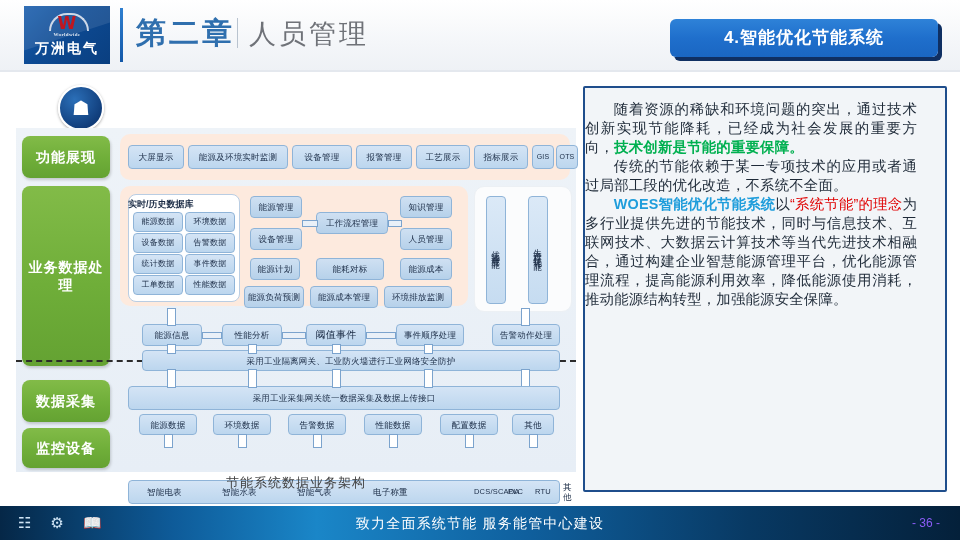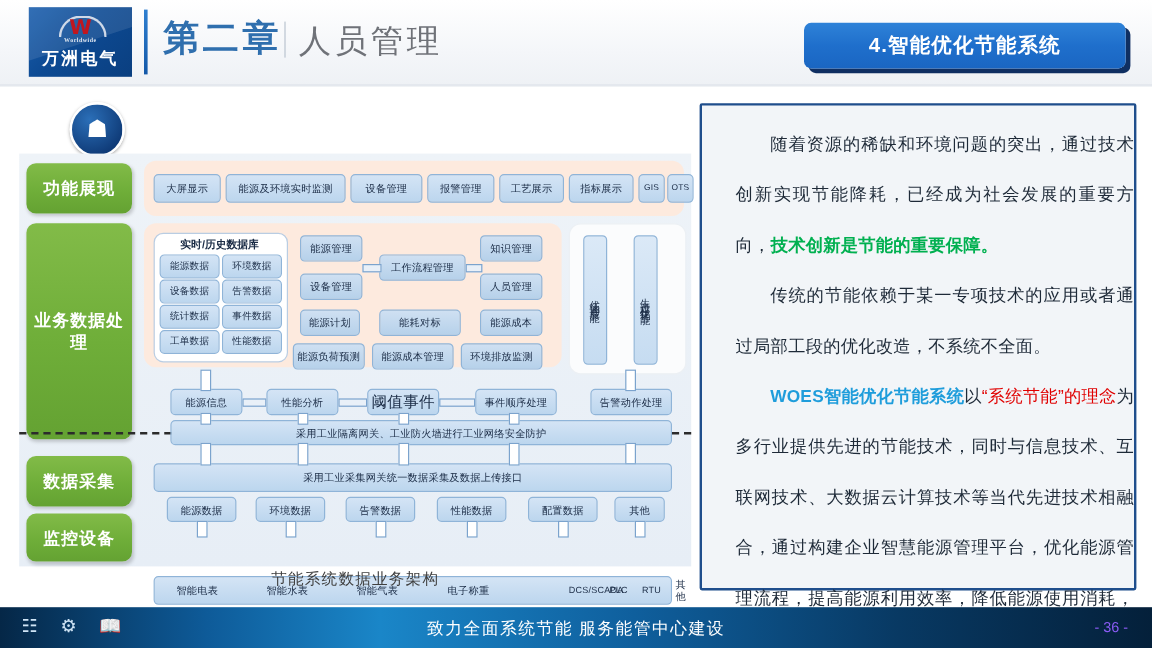--- a/index.html
+++ b/index.html
@@ -73,34 +73,34 @@
 
   .bb{position:absolute;background:linear-gradient(180deg,#d4e4f5 0%,#bcd6ee 100%);
      border:1px solid #8fb4d8;border-radius:4px;
      color:#1a2b45;display:flex;align-items:center;justify-content:center;
      text-align:center;line-height:10px;letter-spacing:.2px;}
   .bb.lg{background:linear-gradient(180deg,#cfe0f2 0%,#b6d1ea 100%);}
   .bb.pale{background:linear-gradient(180deg,#dbe9f7 0%,#c6dcf1 100%);}
   .vrt{writing-mode:vertical-rl;text-orientation:upright;letter-spacing:2px;line-height:12px;}
 
   .dbbox{position:absolute;background:#ffffff;border:1px solid #b9cde3;border-radius:8px;}
-  .dbtitle{position:absolute;text-align:center;color:#1a2b45;font-weight:bold;}
+  .dbtitle{position:absolute;text-align:left;color:#1a2b45;font-weight:bold;}
 
   .dash{position:absolute;border-top:2px dashed #2b2b2b;}
   .arr-v{position:absolute;width:7px;background:#ffffff;border:1px solid #7ba3cd;}
   .arr-h{position:absolute;height:5px;background:#e9f0f8;border:1px solid #7ba3cd;}
 
   .cap{position:absolute;left:16px;top:474px;width:560px;text-align:center;
      font-size:13px;color:#404040;letter-spacing:1px;}
 
   
   .rpanel{position:absolute;left:583px;top:86px;width:360px;height:402px;
      background:#f2f5f8;border:2px solid #1f4e8c;border-radius:2px;}
-  .rtext{position:absolute;left:28px;top:12px;width:332px;height:378px;
-     font-size:14.4px;line-height:42px;color:#1e2a38;letter-spacing:.2px;
+  .rtext{position:absolute;left:0;top:12px;width:332px;height:378px;
+     font-size:14.4px;line-height:19px;color:#1e2a38;letter-spacing:.2px;
      text-align:justify;}
   .rtext p{margin:0;text-indent:2em;}
   .g-hi{color:#00b050;font-weight:bold;}
   .b-hi{color:#1f9ddb;font-weight:bold;}
   .r-hi{color:#e00000;font-weight:normal;}
 
   
   .foot{position:absolute;left:0;top:506px;width:960px;height:34px;
      background:linear-gradient(90deg,#04223f 0%,#0b3f74 16%,#1173b4 34%,#0d5a95 58%,#073career 0%,#072f57 84%,#041c33 100%);}
   .foot-in{position:absolute;left:0;top:0;width:960px;height:34px;
@@ -187,21 +187,21 @@
     <div class="bb lg" style="left:384px;top:130px;width:50px;height:20px;font-size:8.5px;">能源成本</div>
     <div class="bb lg" style="left:228px;top:158px;width:58px;height:20px;font-size:8.5px;">能源负荷预测</div>
     <div class="bb lg" style="left:294px;top:158px;width:66px;height:20px;font-size:8.5px;">能源成本管理</div>
     <div class="bb lg" style="left:368px;top:158px;width:66px;height:20px;font-size:8.5px;">环境排放监测</div>
 
     <div class="bb pale vrt" style="left:470px;top:68px;width:18px;height:106px;font-size:8.5px;">优化调度节能</div>
     <div class="bb pale vrt" style="left:512px;top:68px;width:18px;height:106px;font-size:8.5px;">生产过程优化节能</div>
 
     <div class="bb" style="left:126px;top:196px;width:58px;height:20px;font-size:8.5px;">能源信息</div>
     <div class="bb" style="left:206px;top:196px;width:58px;height:20px;font-size:8.5px;">性能分析</div>
-    <div class="bb" style="left:290px;top:196px;width:58px;height:20px;font-size:13px;">阈值事件</div>
+    <div class="bb" style="left:290px;top:196px;width:58px;height:20px;font-size:10px;">阈值事件</div>
     <div class="bb" style="left:380px;top:196px;width:66px;height:20px;font-size:8.5px;">事件顺序处理</div>
     <div class="bb" style="left:476px;top:196px;width:66px;height:20px;font-size:8.5px;">告警动作处理</div>
     <div class="arr-h" style="left:186px;top:204px;width:18px;"></div>
     <div class="arr-h" style="left:266px;top:204px;width:22px;"></div>
     <div class="arr-h" style="left:350px;top:204px;width:28px;"></div>
 
     <div class="arr-v" style="left:151px;top:180px;height:16px;"></div>
     <div class="arr-v" style="left:505px;top:180px;height:16px;"></div>
 
     <div class="dash" style="left:0px;top:232px;width:560px;"></div>

